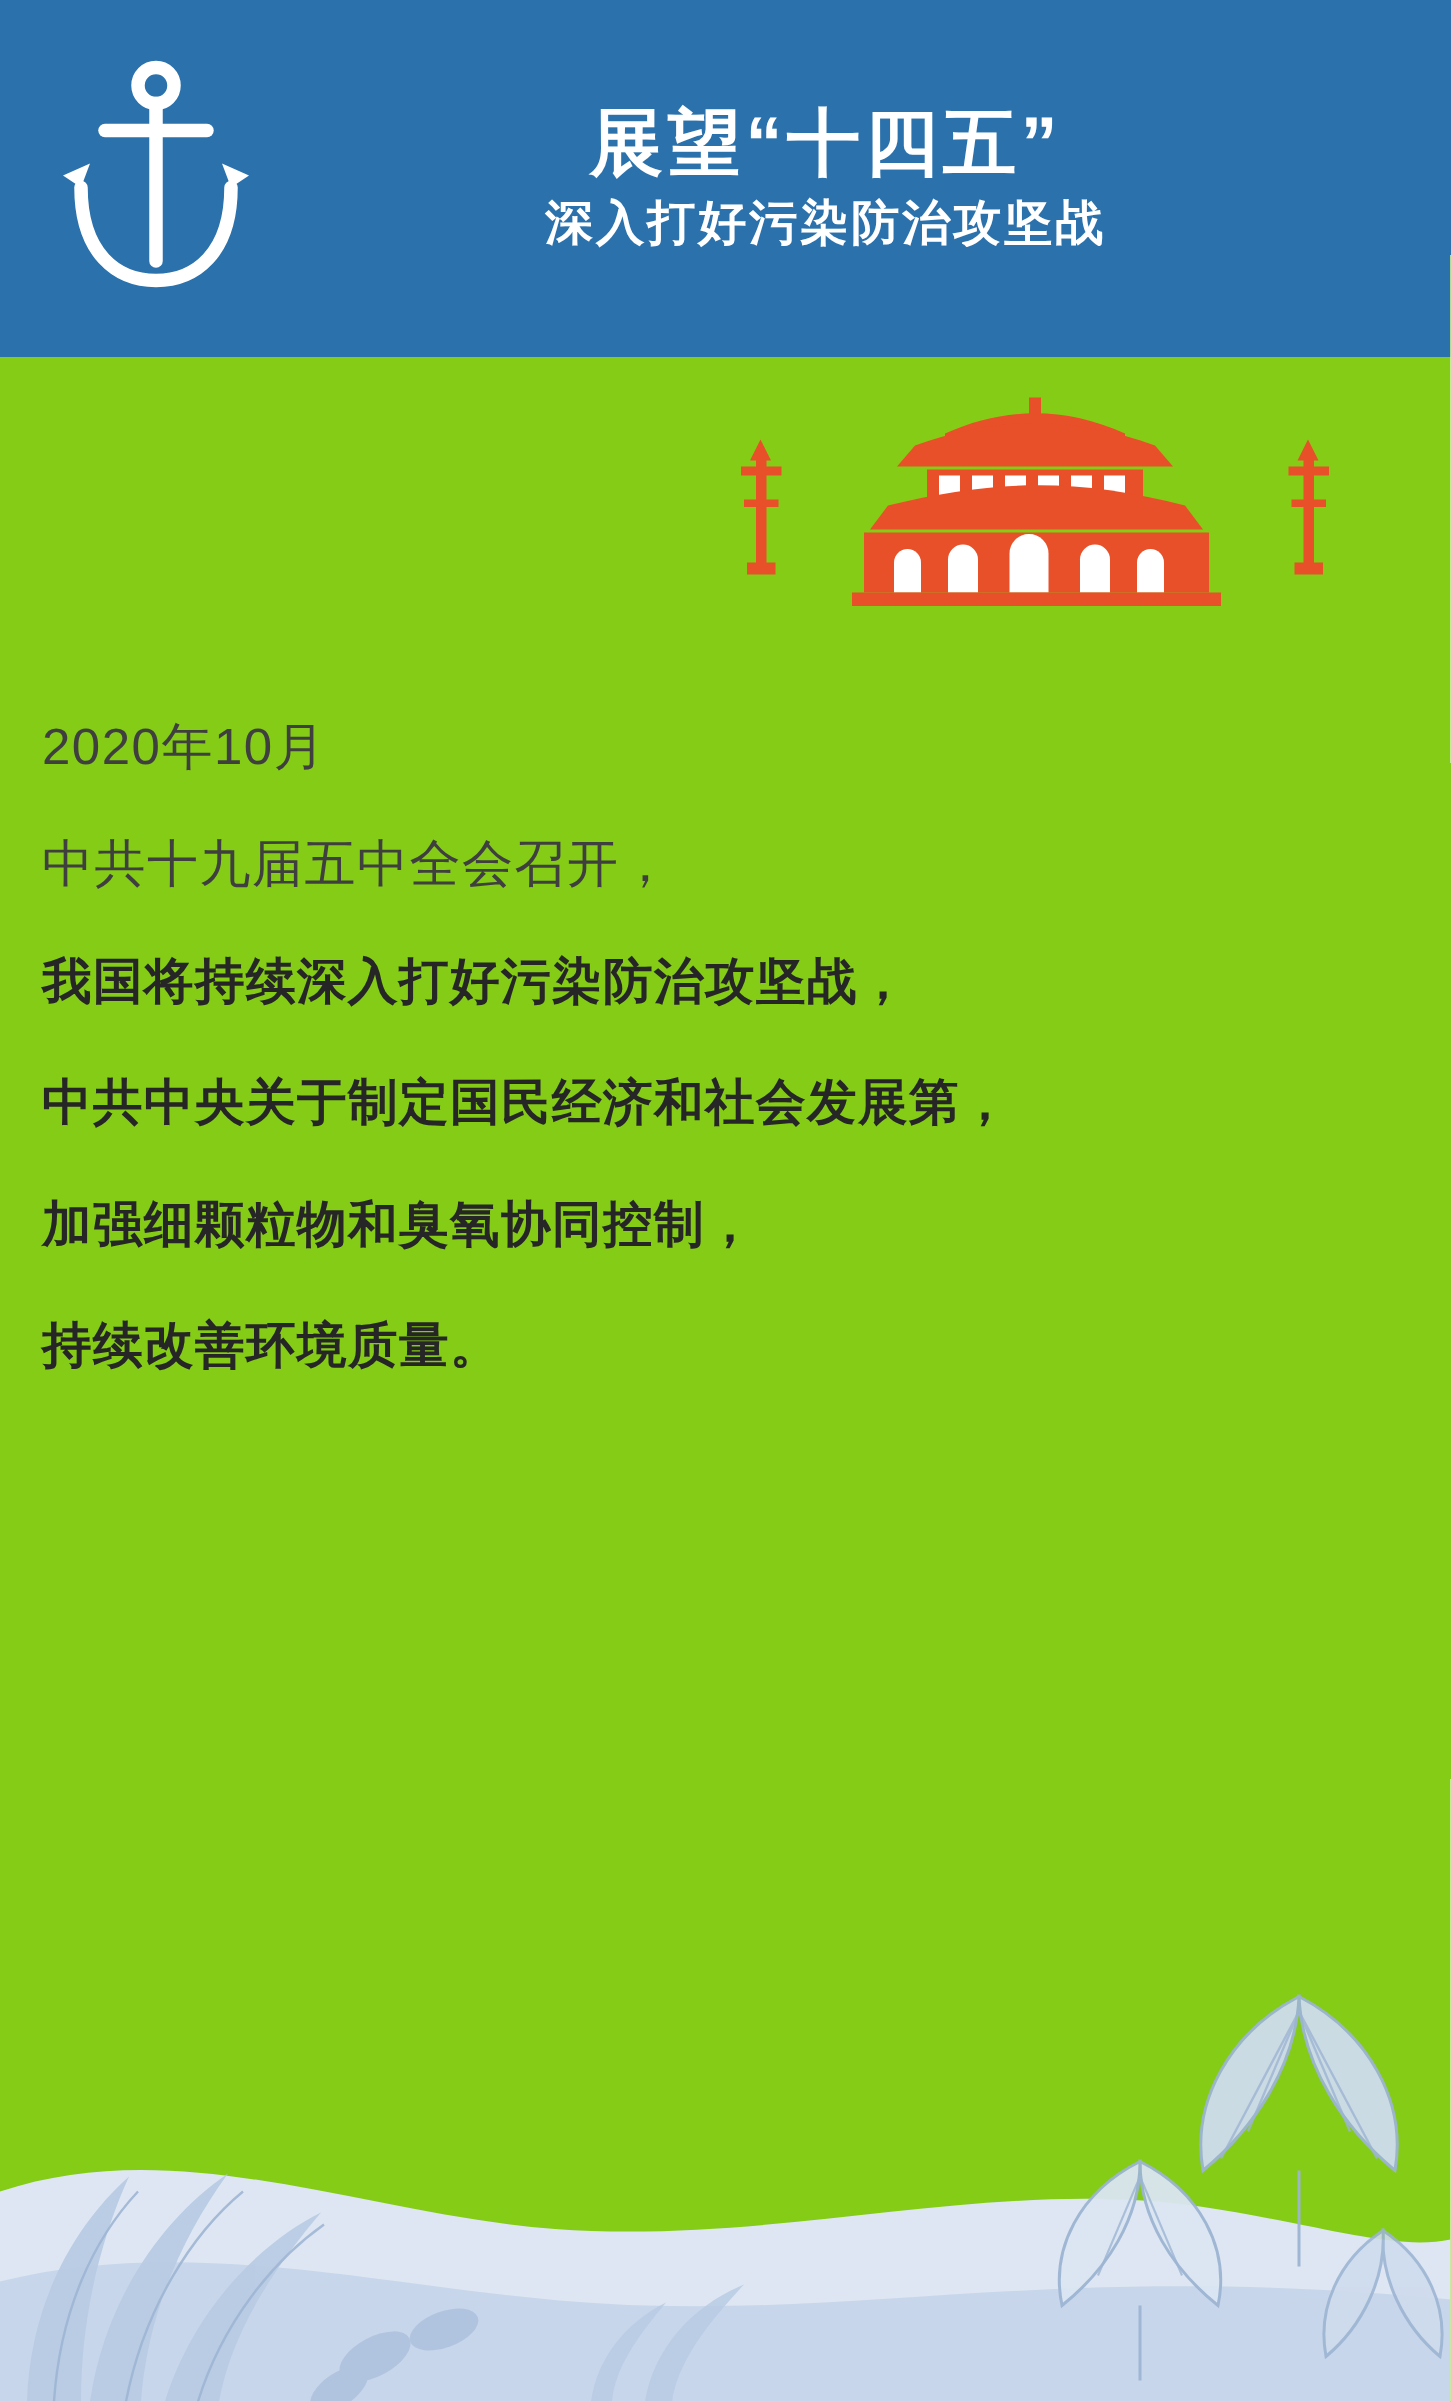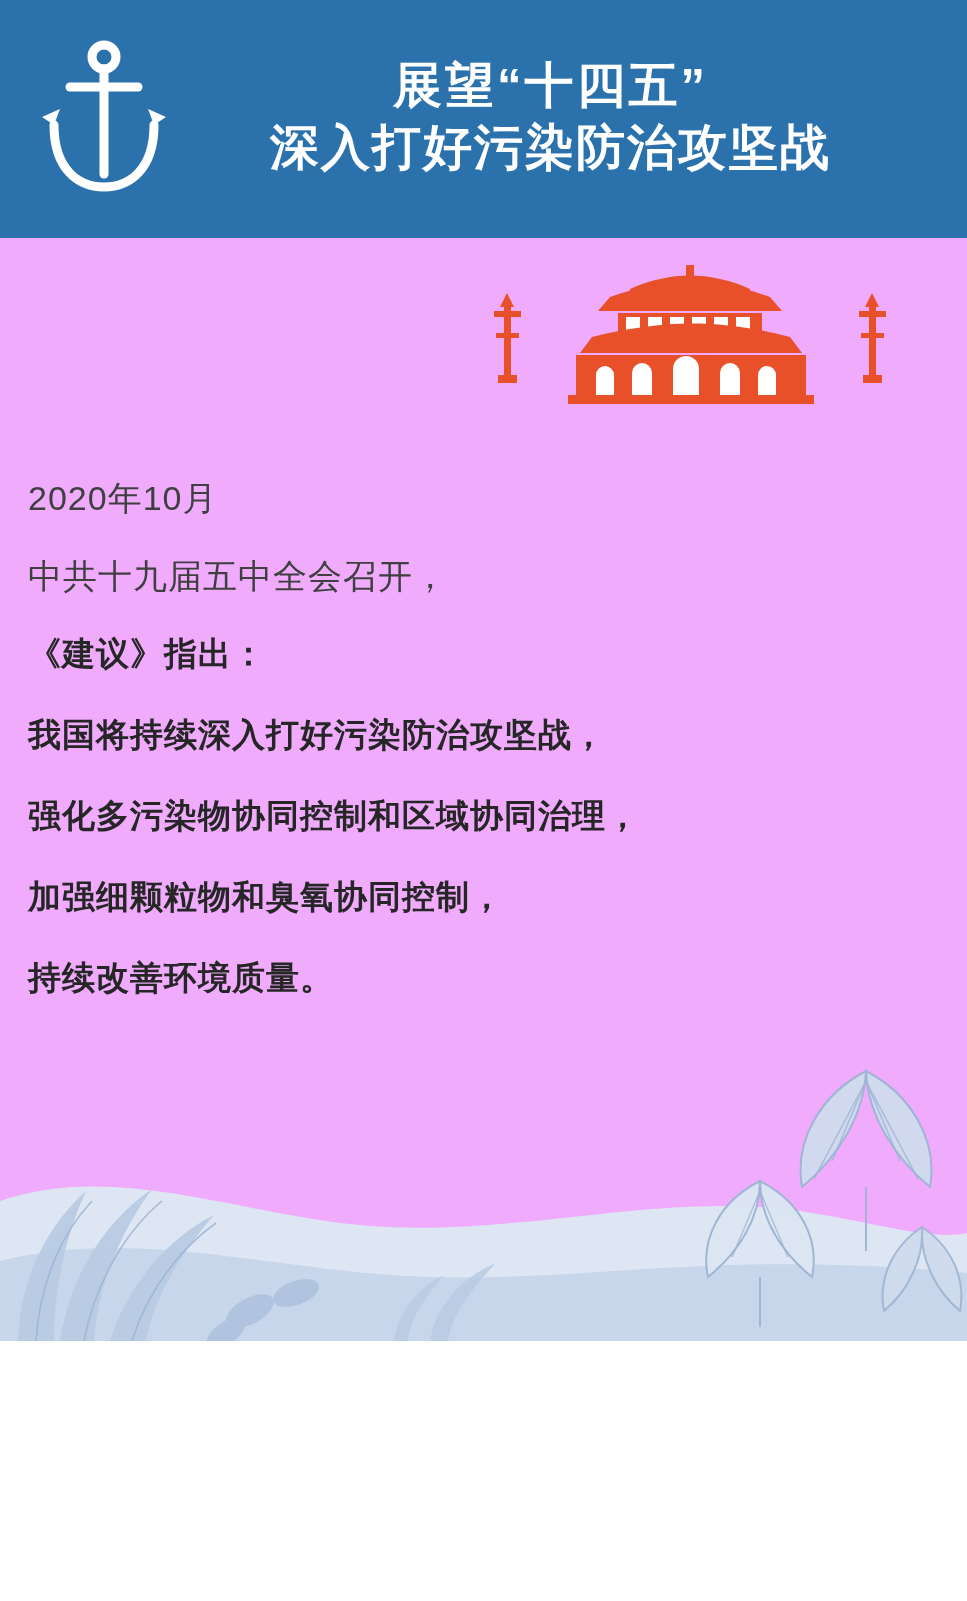--- a/index.html
+++ b/index.html
@@ -6,23 +6,23 @@
     margin: 0;
     padding: 0;
     background: #ffffff;
   }
   body {
     font-family: "Liberation Sans", sans-serif;
   }
   .poster {
     position: relative;
     width: 967px;
-    height: 1341px;
+    height: 1601px;
     overflow: hidden;
-    background: #f0abfc;
+    background: #84cc16;
   }
 
   
   .header {
     position: relative;
     width: 967px;
     height: 238px;
     background: #2b72ad;
     display: flex;
     align-items: center;
@@ -43,21 +43,21 @@
     margin-top: -4px;
   }
   .header-line1 {
     font-size: 49px;
     font-weight: bold;
     letter-spacing: 3px;
     line-height: 1.26;
     white-space: nowrap;
   }
   .header-line2 {
-    font-size: 49px;
+    font-size: 32px;
     font-weight: bold;
     letter-spacing: 2px;
     line-height: 1.26;
     white-space: nowrap;
   }
 
   
   .gate-wrap {
     position: relative;
     width: 967px;
@@ -172,23 +172,22 @@
         </g>
 
         <rect x="88" y="132" width="246" height="9"></rect>
       </g>
     </svg>
   </div>
 
   <div class="content">
     <p class="para light">2020年10月</p>
     <p class="para light">中共十九届五中全会召开，</p>
-    <p class="para bold">《建议》指出：</p>
     <p class="para bold">我国将持续深入打好污染防治攻坚战，</p>
-    <p class="para bold">强化多污染物协同控制和区域协同治理，</p>
+    <p class="para bold">中共中央关于制定国民经济和社会发展第，</p>
     <p class="para bold">加强细颗粒物和臭氧协同控制，</p>
     <p class="para bold">持续改善环境质量。</p>
   </div>
 
   <svg class="bottom-deco" viewBox="0 0 967 330" preserveAspectRatio="none">
 
     <path d="M0 190 C120 150 240 205 370 215 C520 226 660 180 800 200 C880 212 930 230 967 222 L967 330 L0 330 Z" fill="#dde6f2"></path>
     <path d="M0 250 C140 215 280 262 430 266 C590 271 720 238 967 262 L967 330 L0 330 Z" fill="#c7d6ea"></path>
 
     <g fill="#b9cce4" opacity="0.95">

